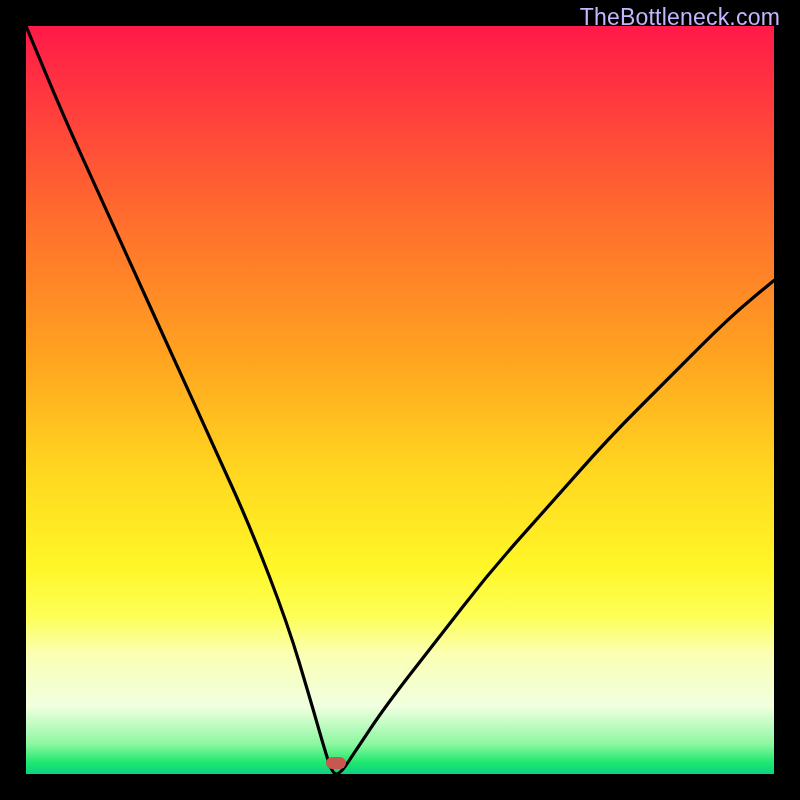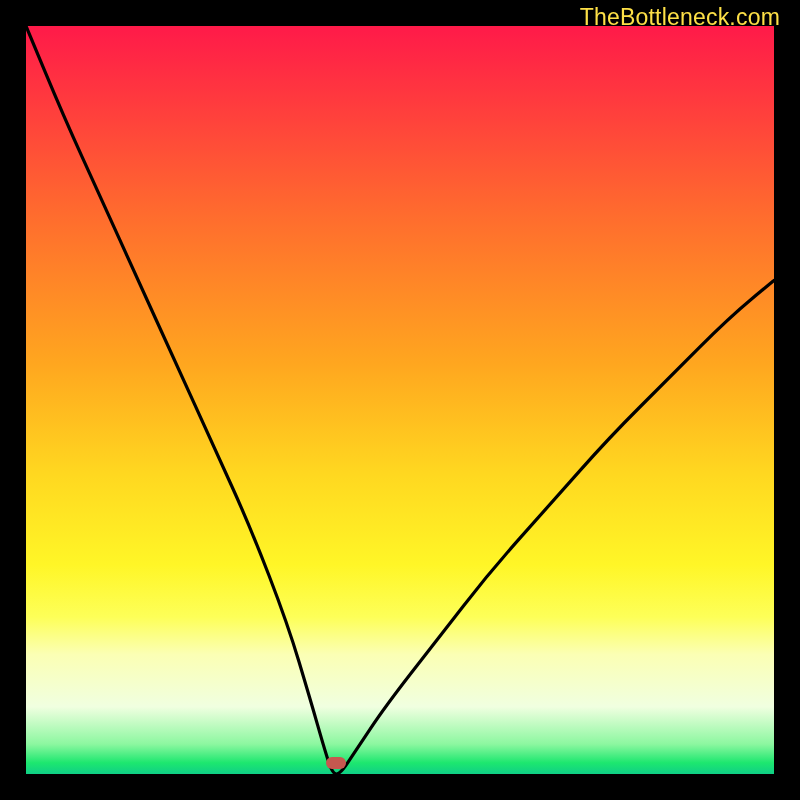--- a/index.html
+++ b/index.html
@@ -60,21 +60,21 @@
     width: 20px;
     height: 12px;
     border-radius: 6px;
     background: #c6584f;
     transform: translate(-50%, -50%);
   }
   .watermark {
     position: absolute;
     top: 4px;
     right: 20px;
-    color: #fde047;
+    color: #c4b5fd;
     font-size: 23px;
     font-weight: 500;
     letter-spacing: 0.2px;
   }
 </style>
 </head>
 <body>
 
 <div class="frame">
 

